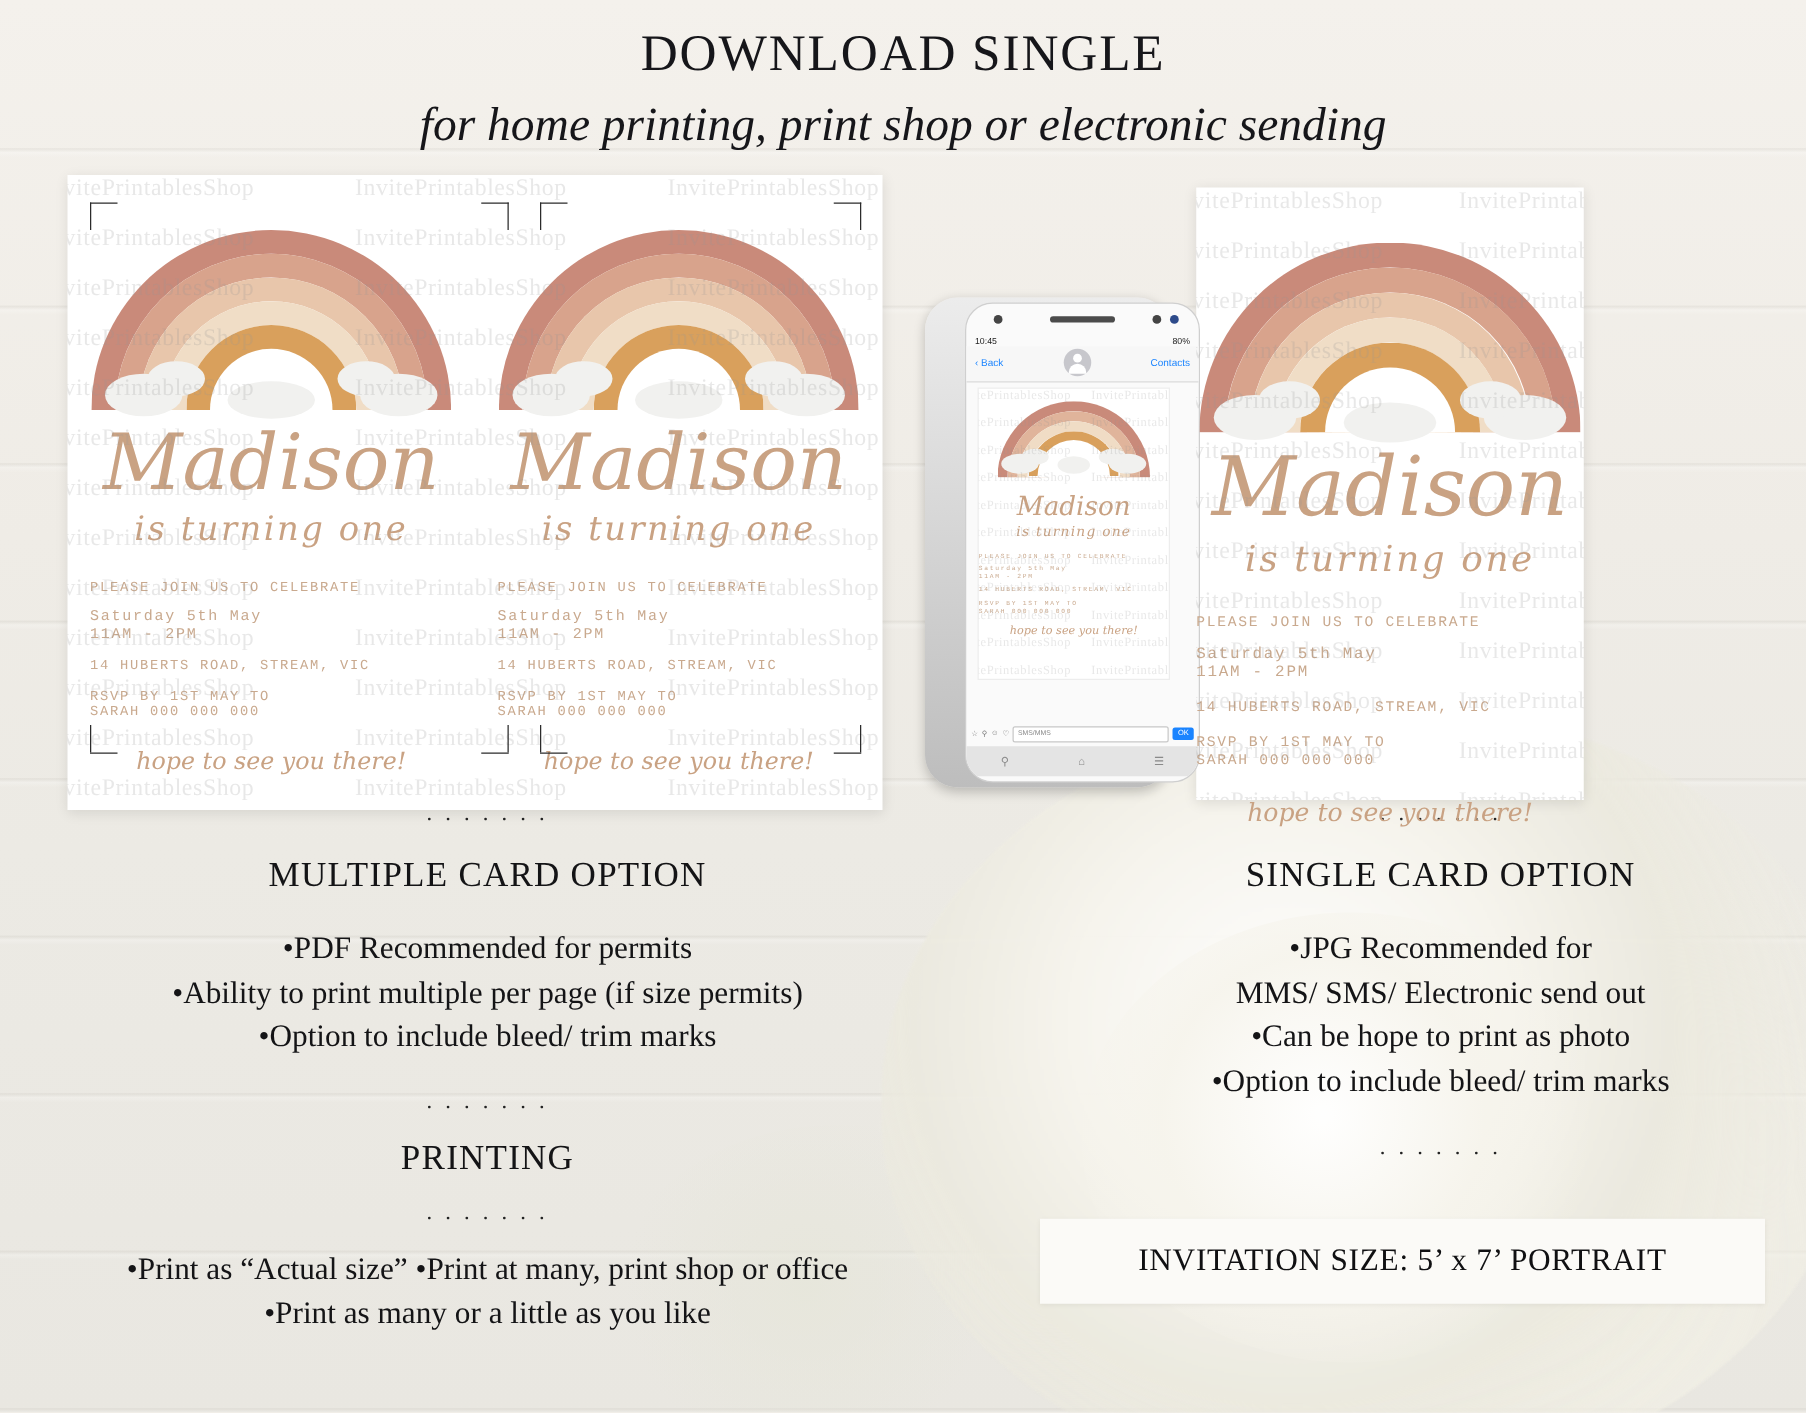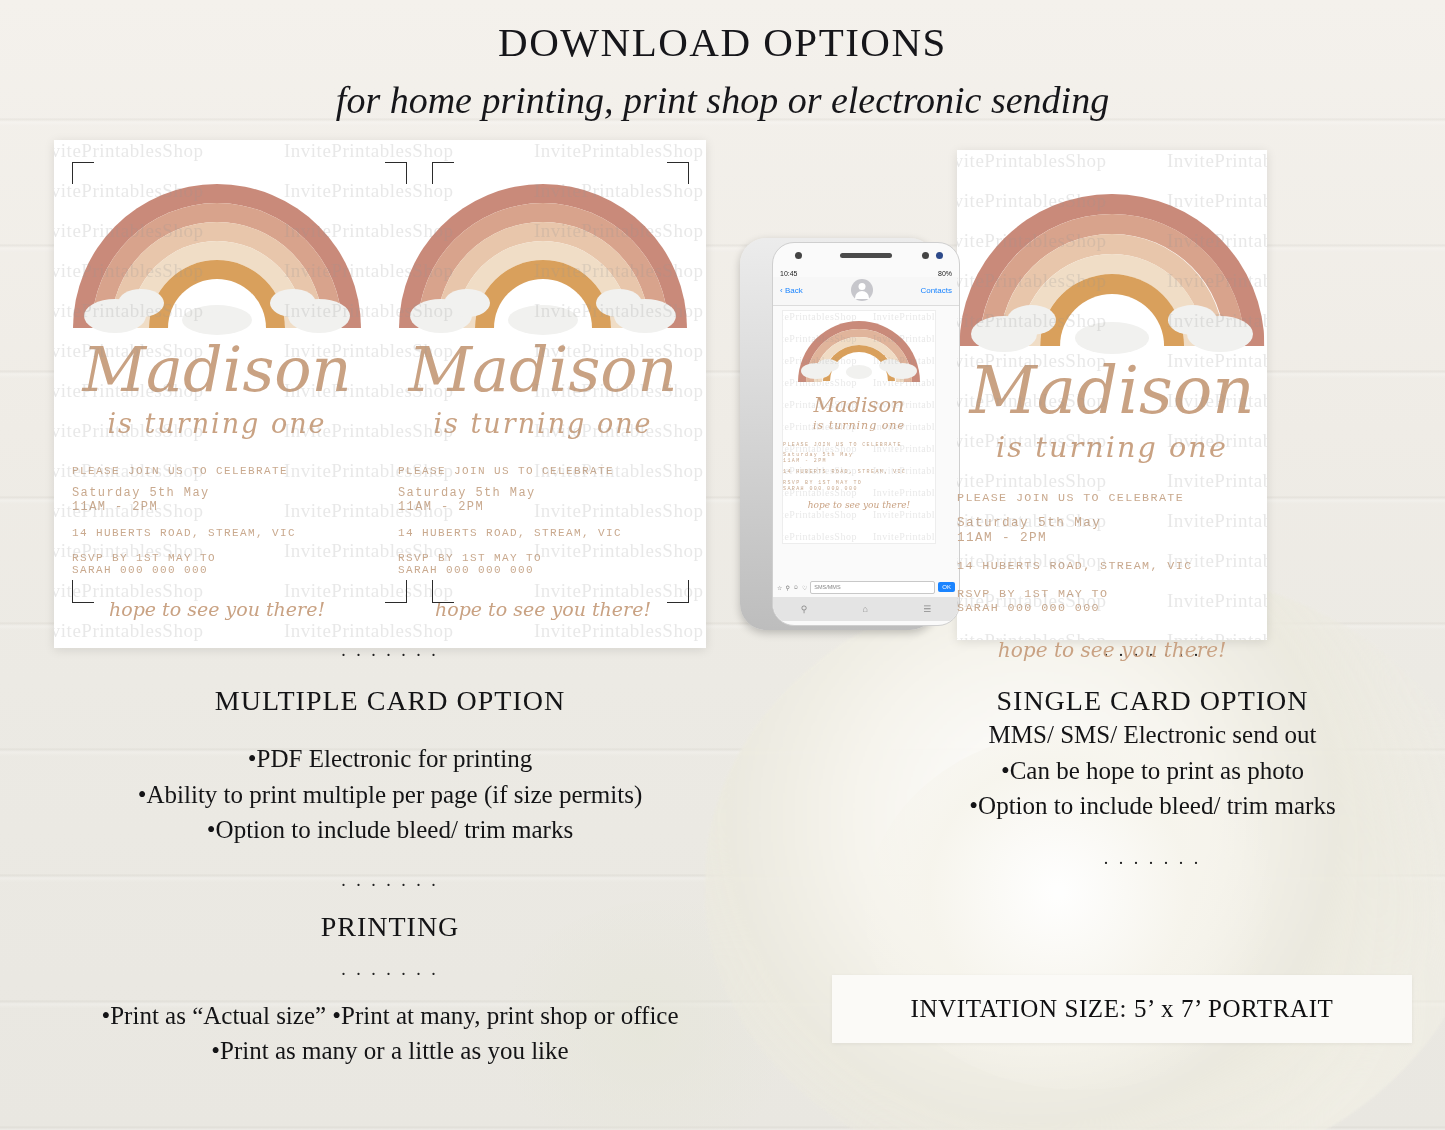--- a/index.html
+++ b/index.html
@@ -351,21 +351,21 @@
 </head>
 <body>
 
 <div class="bg">
   <div class="bg-planks"></div>
   <div class="bg-leaf"></div>
   <div class="bg-flower"></div>
   <div class="bg-flower2"></div>
 </div>
 
-<div class="title">DOWNLOAD OPTIONS</div>
+<div class="title">DOWNLOAD SINGLE</div>
 <div class="subtitle">for home printing, print shop or electronic sending</div>
 
 <div class="sheet" id="multi-sheet" style="left:54px; top:140px; width:652px; height:508px;">
   <div class="watermark" id="wm-multi">
       <div class="wm-row" style="font-size:19px;left:-20px;top:0px;">InvitePrintablesShop</div>
       <div class="wm-row" style="font-size:19px;left:230px;top:0px;">InvitePrintablesShop</div>
       <div class="wm-row" style="font-size:19px;left:480px;top:0px;">InvitePrintablesShop</div>
       <div class="wm-row" style="font-size:19px;left:-20px;top:40px;">InvitePrintablesShop</div>
       <div class="wm-row" style="font-size:19px;left:230px;top:40px;">InvitePrintablesShop</div>
       <div class="wm-row" style="font-size:19px;left:480px;top:40px;">InvitePrintablesShop</div>
@@ -607,33 +607,34 @@
       <span>⚲</span>
       <span>⌂</span>
       <span>☰</span>
     </div>
   </div>
 </div>
 
 <div class="left-col">
   <div class="dots">. . . . . . .</div>
   <div class="col-head" style="margin-top:24px;">MULTIPLE CARD OPTION</div>
-  <div class="col-line" style="margin-top:24px;">•PDF Electronic for printing</div>
+  <div class="col-line" style="margin-top:24px;">•PDF Recommended for permits</div>
   <div class="col-line">•Ability to print multiple per page (if size permits)</div>
   <div class="col-line">•Option to include bleed/ trim marks</div>
   <div class="dots" style="margin-top:22px;">. . . . . . .</div>
   <div class="col-head" style="margin-top:20px;">PRINTING</div>
   <div class="dots" style="margin-top:16px;">. . . . . . .</div>
   <div class="col-line" style="margin-top:18px;">•Print as “Actual size” •Print at many, print shop or office</div>
   <div class="col-line">•Print as many or a little as you like</div>
 
 </div>
 
 <div class="right-col">
   <div class="dots">. . . . . . .</div>
   <div class="col-head" style="margin-top:24px;">SINGLE CARD OPTION</div>
+  <div class="col-line" style="margin-top:24px;">•JPG Recommended for</div>
   <div class="col-line">MMS/ SMS/ Electronic send out</div>
   <div class="col-line">•Can be hope to print as photo</div>
   <div class="col-line">•Option to include bleed/ trim marks</div>
   <div class="dots" style="margin-top:24px;">. . . . . . .</div>
 </div>
 
 <div class="size-box">INVITATION SIZE: 5’ x 7’ PORTRAIT</div>
 
 </body></html>

